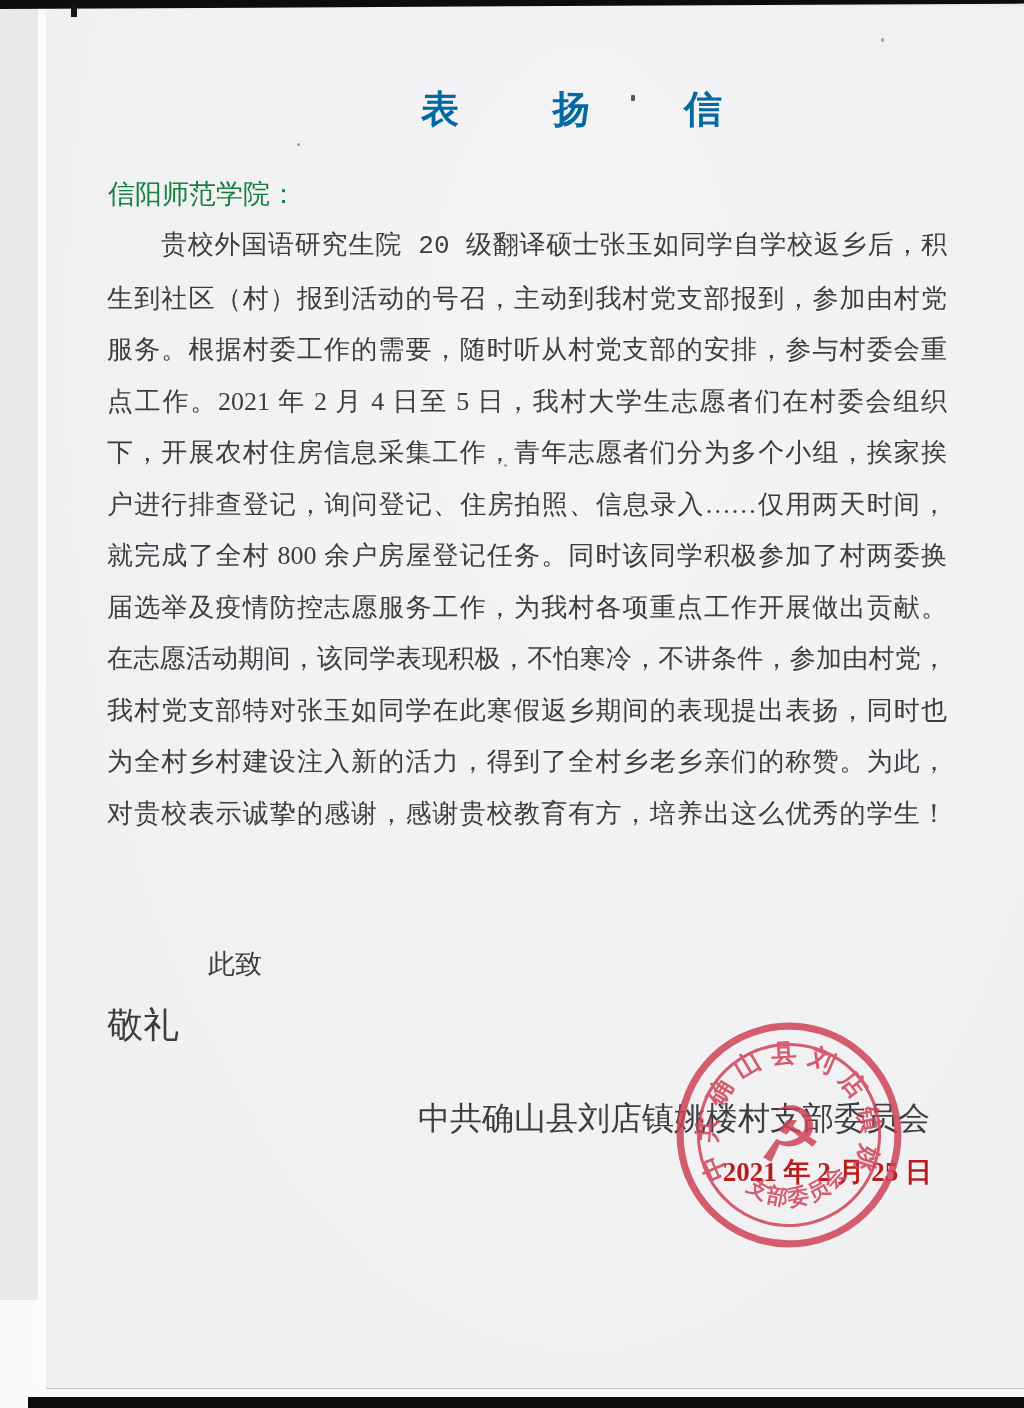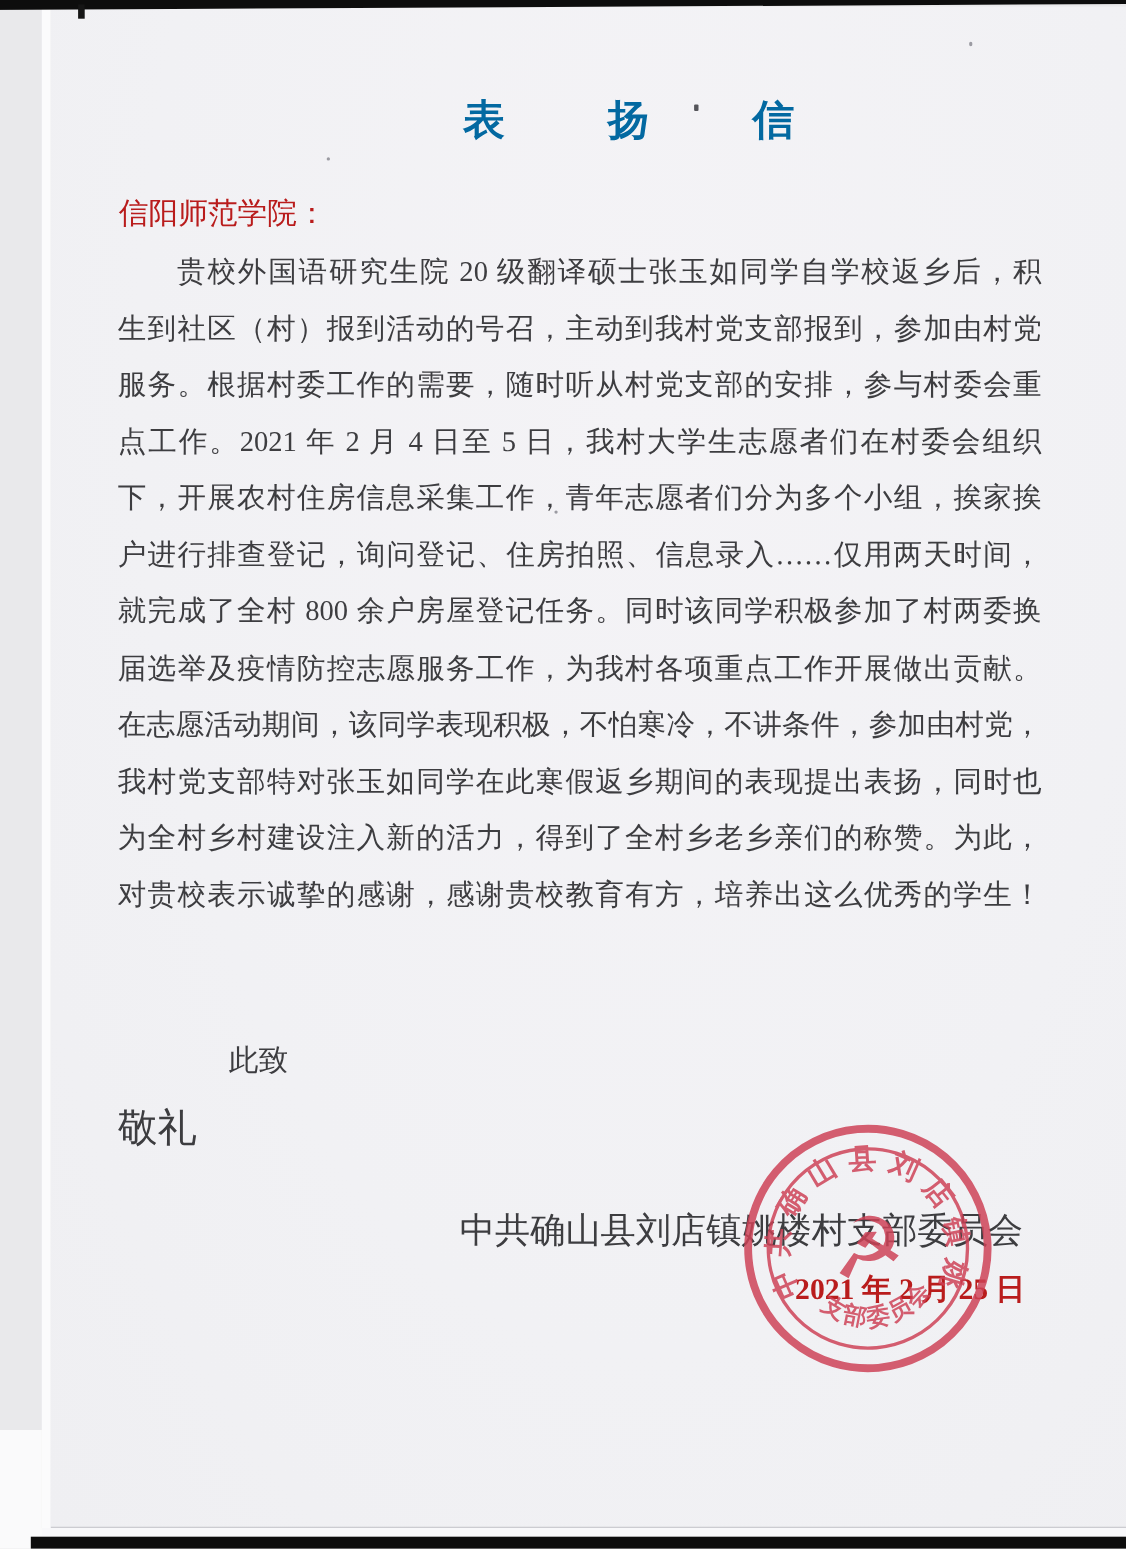--- a/index.html
+++ b/index.html
@@ -49,32 +49,32 @@
     font-size:38px; font-weight:600; color:#0369a1;
     letter-spacing:42px; white-space:nowrap; z-index:4;
   }
   .title-speck {
     position:absolute; left:631px; top:95px; width:4px; height:6px;
     background:#55555a; border-radius:1px; z-index:4;
   }
   .speck { position:absolute; background:#9b9ba2; border-radius:50%; z-index:4; }
   .salutation {
     position:absolute; left:108px; top:176px;
-    font-size:27px; color:#b91c1c; z-index:4;
+    font-size:27px; color:#15803d; z-index:4;
   }
   .body-block {
     position:absolute; left:107px; top:221px; width:840px; z-index:4;
   }
   .bl {
     height:51.5px; line-height:51.5px;
     font-size:26px; color:#3d3d40;
     text-align:justify; text-align-last:justify;
     overflow:hidden;
   }
-  .bl.indent { padding-left:54px; }
+  .bl.indent { padding-left:54px;font-family:Liberation Mono, monospace; }
   .cizhi { position:absolute; left:208px; top:946px; font-size:27px; color:#3d3d40; z-index:4; }
   .jingli { position:absolute; left:107px; top:1001px; font-size:36px; color:#3d3d40; z-index:4; }
   .signature {
     position:absolute; right:94px; top:1097px;
     font-size:32px; color:#3d3d40; white-space:nowrap; z-index:4;
   }
   .letter-date {
     position:absolute; right:92px; top:1154px;
     font-size:27px; color:#b91c1c; white-space:nowrap; z-index:4;font-weight:bold;
   }

